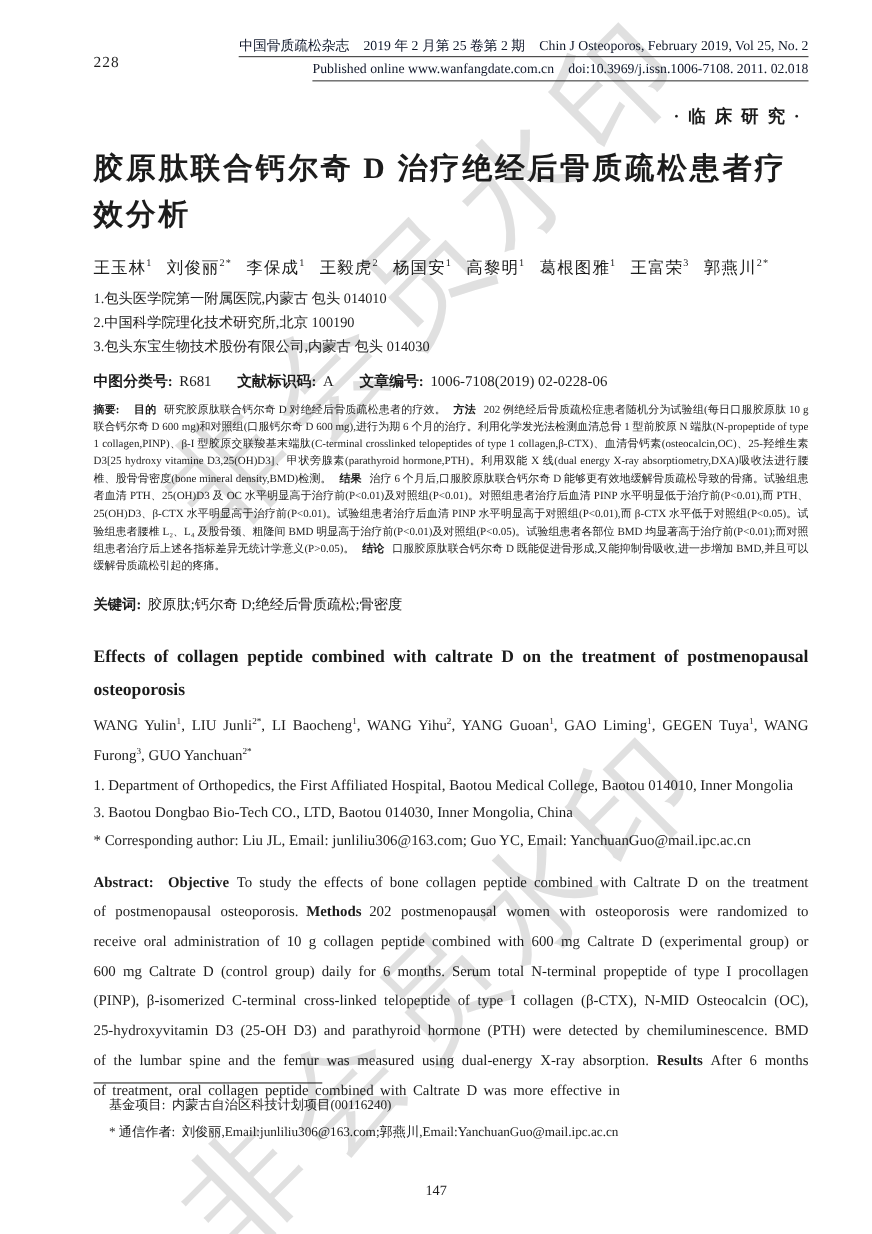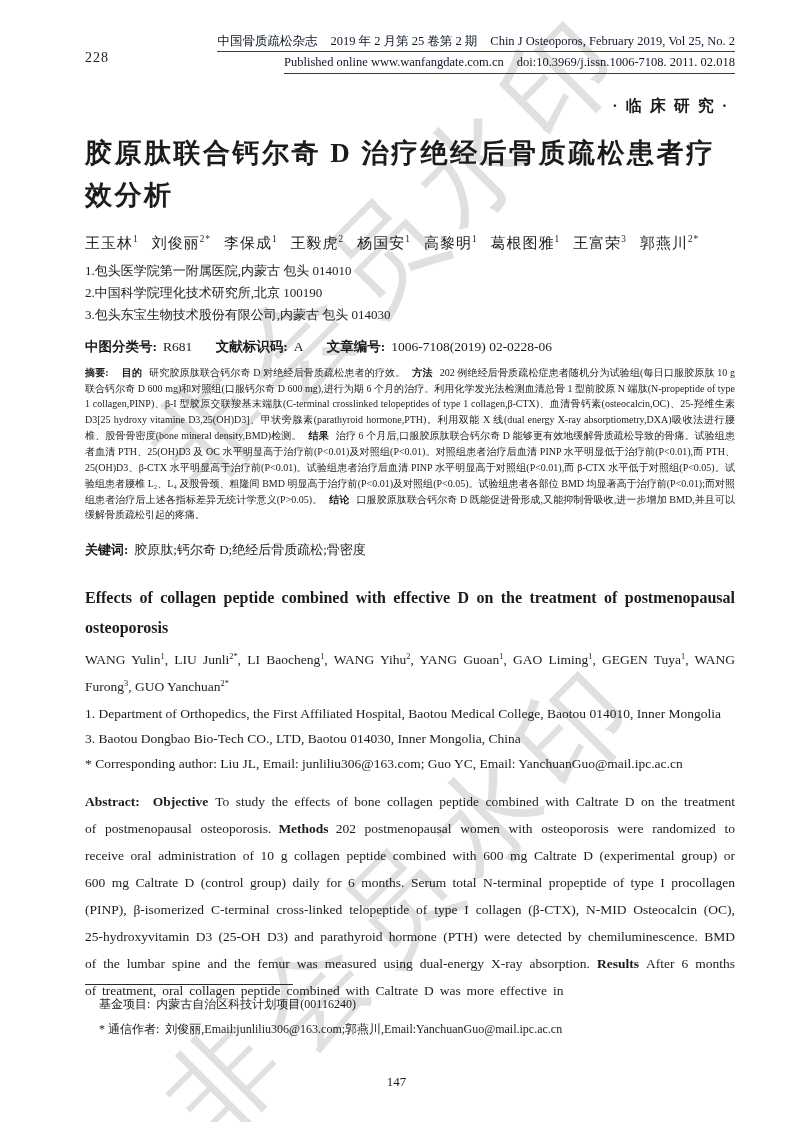--- a/index.html
+++ b/index.html
@@ -93,21 +93,21 @@
     <div class="meta-line">
       <span class="meta-group"><span class="b lead">中图分类号:</span><span>R681</span></span>
       <span class="meta-group"><span class="b lead">文献标识码:</span><span>A</span></span>
       <span class="meta-group"><span class="b lead">文章编号:</span><span>1006-7108(2019) 02-0228-06</span></span>
     </div>
 
     <p class="abstract-cn"><b class="lead">摘要:</b><b class="runin">目的</b><span>研究胶原肽联合钙尔奇 D 对绝经后骨质疏松患者的疗效。</span><b class="runin">方法</b><span>202 例绝经后骨质疏松症患者随机分为试验组(每日口服胶原肽 10 g 联合钙尔奇 D 600 mg)和对照组(口服钙尔奇 D 600 mg),进行为期 6 个月的治疗。利用化学发光法检测血清总骨 1 型前胶原 N 端肽(N-propeptide of type 1 collagen,PINP)、β-I 型胶原交联羧基末端肽(C-terminal crosslinked telopeptides of type 1 collagen,β-CTX)、血清骨钙素(osteocalcin,OC)、25-羟维生素 D3[25 hydroxy vitamine D3,25(OH)D3]、甲状旁腺素(parathyroid hormone,PTH)。利用双能 X 线(dual energy X-ray absorptiometry,DXA)吸收法进行腰椎、股骨骨密度(bone mineral density,BMD)检测。</span><b class="runin">结果</b><span>治疗 6 个月后,口服胶原肽联合钙尔奇 D 能够更有效地缓解骨质疏松导致的骨痛。试验组患者血清 PTH、25(OH)D3 及 OC 水平明显高于治疗前(P&lt;0.01)及对照组(P&lt;0.01)。对照组患者治疗后血清 PINP 水平明显低于治疗前(P&lt;0.01),而 PTH、25(OH)D3、β-CTX 水平明显高于治疗前(P&lt;0.01)。试验组患者治疗后血清 PINP 水平明显高于对照组(P&lt;0.01),而 β-CTX 水平低于对照组(P&lt;0.05)。试验组患者腰椎 L₂、L₄ 及股骨颈、粗隆间 BMD 明显高于治疗前(P&lt;0.01)及对照组(P&lt;0.05)。试验组患者各部位 BMD 均显著高于治疗前(P&lt;0.01);而对照组患者治疗后上述各指标差异无统计学意义(P&gt;0.05)。</span><b class="runin">结论</b><span>口服胶原肽联合钙尔奇 D 既能促进骨形成,又能抑制骨吸收,进一步增加 BMD,并且可以缓解骨质疏松引起的疼痛。</span></p>
 
     <p class="keywords-cn"><b class="lead">关键词:</b><span>胶原肽;钙尔奇 D;绝经后骨质疏松;骨密度</span></p>
 
-    <h2 class="title-en">Effects of collagen peptide combined with effective D on the treatment of postmenopausal osteoporosis</h2>
+    <h2 class="title-en">Effects of collagen peptide combined with caltrate D on the treatment of postmenopausal osteoporosis</h2>
 
     <div class="authors-en">
       <span><span>WANG Yulin</span><sup>1</sup><span>, </span></span><span><span>LIU Junli</span><sup>2*</sup><span>, </span></span><span><span>LI Baocheng</span><sup>1</sup><span>, </span></span><span><span>WANG Yihu</span><sup>2</sup><span>, </span></span><span><span>YANG Guoan</span><sup>1</sup><span>, </span></span><span><span>GAO Liming</span><sup>1</sup><span>, </span></span><span><span>GEGEN Tuya</span><sup>1</sup><span>, </span></span><span><span>WANG Furong</span><sup>3</sup><span>, </span></span><span><span>GUO Yanchuan</span><sup>2*</sup><span></span></span>
     </div>
 
     <div class="affils-en">
       <div class="affil-en-line">1. Department of Orthopedics, the First Affiliated Hospital, Baotou Medical College, Baotou 014010, Inner Mongolia</div>
       <div class="affil-en-line">3. Baotou Dongbao Bio-Tech CO., LTD, Baotou 014030, Inner Mongolia, China</div>
       <div class="corr-en">* Corresponding author: Liu JL, Email: junliliu306@163.com; Guo YC, Email: YanchuanGuo@mail.ipc.ac.cn</div>
     </div>

